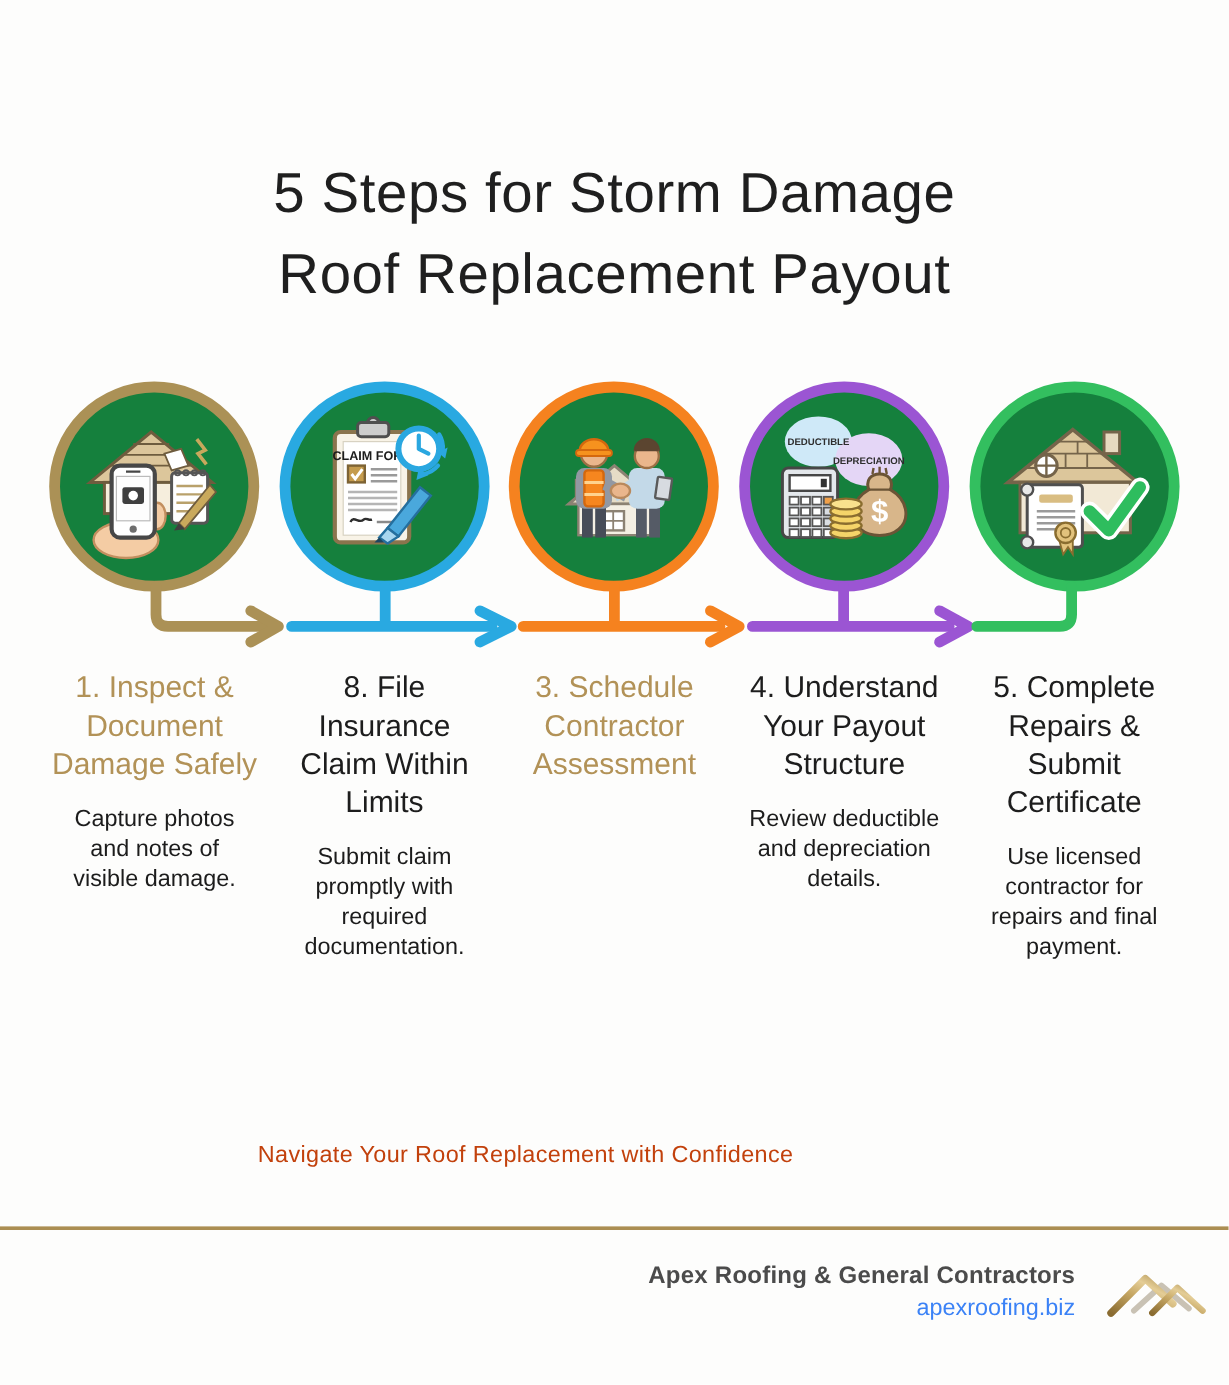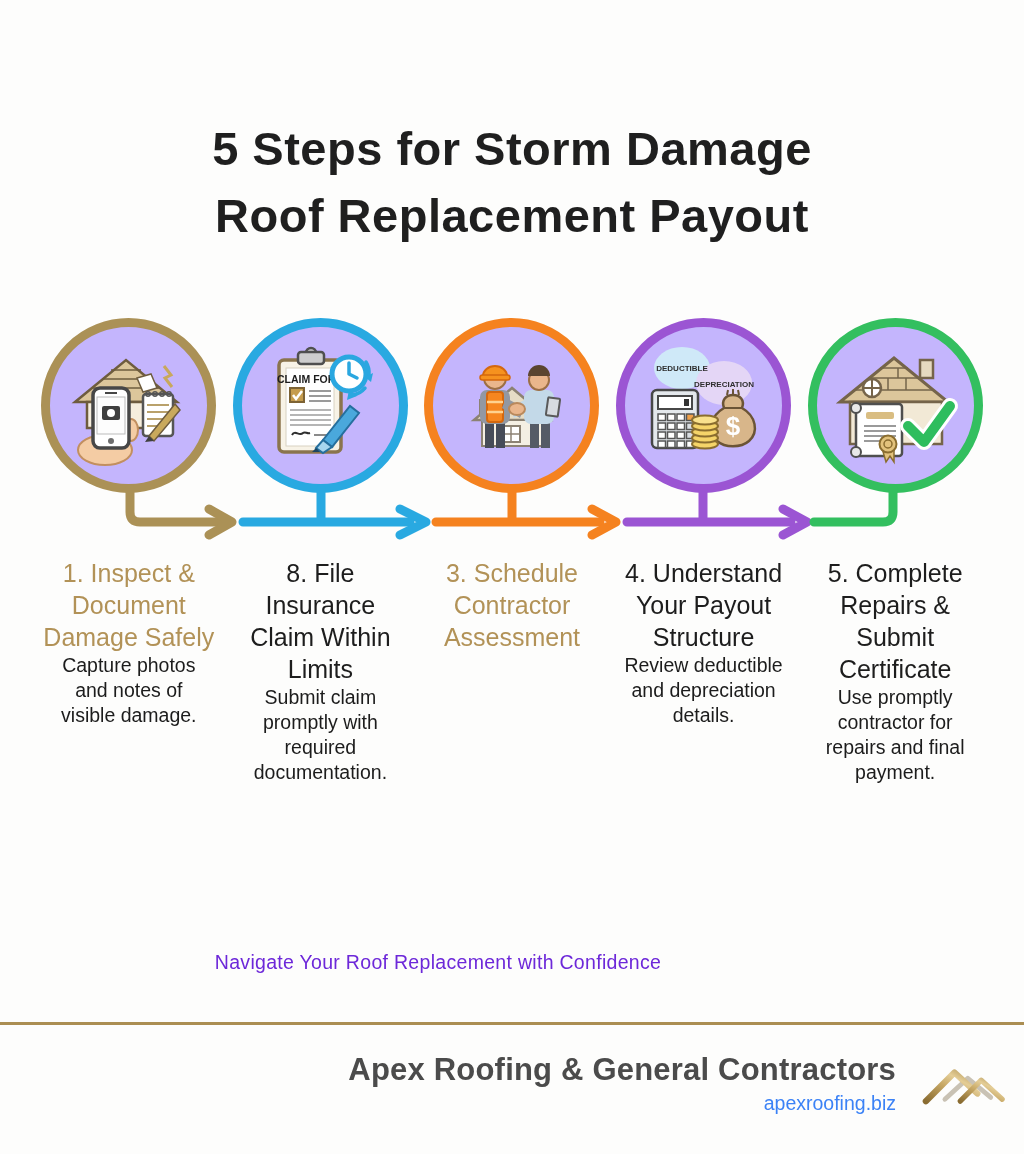--- a/index.html
+++ b/index.html
@@ -1,49 +1,49 @@
 <!DOCTYPE html>
 <html><head>
 <meta charset="utf-8">
 <style>
   html,body{margin:0;padding:0;}
   .canvas{position:relative;width:1024px;height:1154px;background:#fdfdfc;
           font-family:"Liberation Sans",sans-serif;overflow:hidden;}
 
   
-  .title{position:absolute;top:84px;left:0;width:1024px;text-align:center;
-         color:#1f1f1f;font-weight:700;font-size:47px;line-height:67px;letter-spacing:.5px;}
+  .title{position:absolute;top:96px;left:0;width:1024px;text-align:center;
+         color:#1f1f1f;font-weight:400;font-size:47px;line-height:67px;letter-spacing:.5px;}
   .title span{display:block;}
 
   
   .steps{position:absolute;top:318px;left:33px;width:958px;display:flex;}
   .step{width:191.6px;display:flex;flex-direction:column;align-items:center;flex:0 0 191.6px;}
   .ring{width:157px;height:157px;border:9px solid var(--accent,#999);border-radius:50%;
-        background:#c4b5fd;display:flex;align-items:center;justify-content:center;text-align:right;}
+        background:#15803d;display:flex;align-items:center;justify-content:center;text-align:right;}
   .step-title{margin-top:64px;font-size:25px;line-height:32px;font-weight:500;
               color:var(--title-color,#1d1d1d);text-align:center;max-width:172px;}
-  .step-desc{margin-top:0;font-size:19.5px;line-height:25px;color:#1c1c1c;
+  .step-desc{margin-top:17px;font-size:19.5px;line-height:25px;color:#1c1c1c;
              text-align:center;max-width:164px;}
 
   
   .connector{position:absolute;top:483px;left:0;width:1024px;height:62px;}
   .connector g{color:var(--accent,#999);}
   .connector path{stroke:currentColor;stroke-width:9;fill:none;
                   stroke-linecap:round;stroke-linejoin:round;}
 
   
   .tagline{position:absolute;top:951px;left:0;width:876px;text-align:center;
-           font-size:19.5px;color:#6d28d9;letter-spacing:.3px;}
+           font-size:19.5px;color:#c2410c;letter-spacing:.3px;}
 
   
   .divider{position:absolute;top:1022px;left:0;width:1024px;height:3px;background:#ab8e52;}
   .footer{position:absolute;top:1052px;left:0;width:1006px;display:flex;
           justify-content:flex-end;align-items:center;gap:26px;}
   .footer-text{text-align:right;}
-  .company{font-size:31px;font-weight:bold;color:#4b4b4b;letter-spacing:.2px;}
+  .company{font-size:20px;font-weight:bold;color:#4b4b4b;letter-spacing:.2px;}
   .website{font-size:19.5px;color:#3b82f6;margin-top:4px;}
 </style>
 </head>
 <body>
 
 <div class="canvas">
 
   <h1 class="title">
     <span>5 Steps for Storm Damage</span>
     <span>Roof Replacement Payout</span>
@@ -220,21 +220,21 @@
           <line x1="36" y1="98" x2="68" y2="98" stroke="#9a9a9a" stroke-width="2"></line>
           <line x1="36" y1="103" x2="52" y2="103" stroke="#9a9a9a" stroke-width="2"></line>
           <polygon points="54,110 58,124 62,118 66,124 66,108" fill="#e2c27c" stroke="#8a6d2f" stroke-width="1.5"></polygon>
           <circle cx="60" cy="106" r="8.5" fill="#e2c27c" stroke="#8a6d2f" stroke-width="2"></circle>
           <circle cx="60" cy="106" r="4" fill="none" stroke="#8a6d2f" stroke-width="1.5"></circle>
           <path d="M80,88 L96,104 L122,68" fill="none" stroke="#ffffff" stroke-width="16" stroke-linecap="round" stroke-linejoin="round"></path>
           <path d="M80,88 L96,104 L122,68" fill="none" stroke="#2ebd5e" stroke-width="10" stroke-linecap="round" stroke-linejoin="round"></path>
         </svg>
       </div>
       <div class="step-title">5. Complete Repairs &amp; Submit Certificate</div>
-      <div class="step-desc">Use promptly contractor for repairs and final payment.</div>
+      <div class="step-desc">Use licensed contractor for repairs and final payment.</div>
     </div>
   </div>
 
   <svg class="connector" viewBox="0 0 1024 62">
     <g style="--accent: #ab9156; --title-color: #b29257;">
       <path d="M130,6 L130,29 Q130,39 140,39 L219,39"></path>
       <path d="M209,26 L232,39 L209,52"></path>
     </g>
     <g style="--accent: #29a9e1; --title-color: #1d1d1d;">
       <path d="M321,6 L321,39 M243,39 L410,39"></path>

